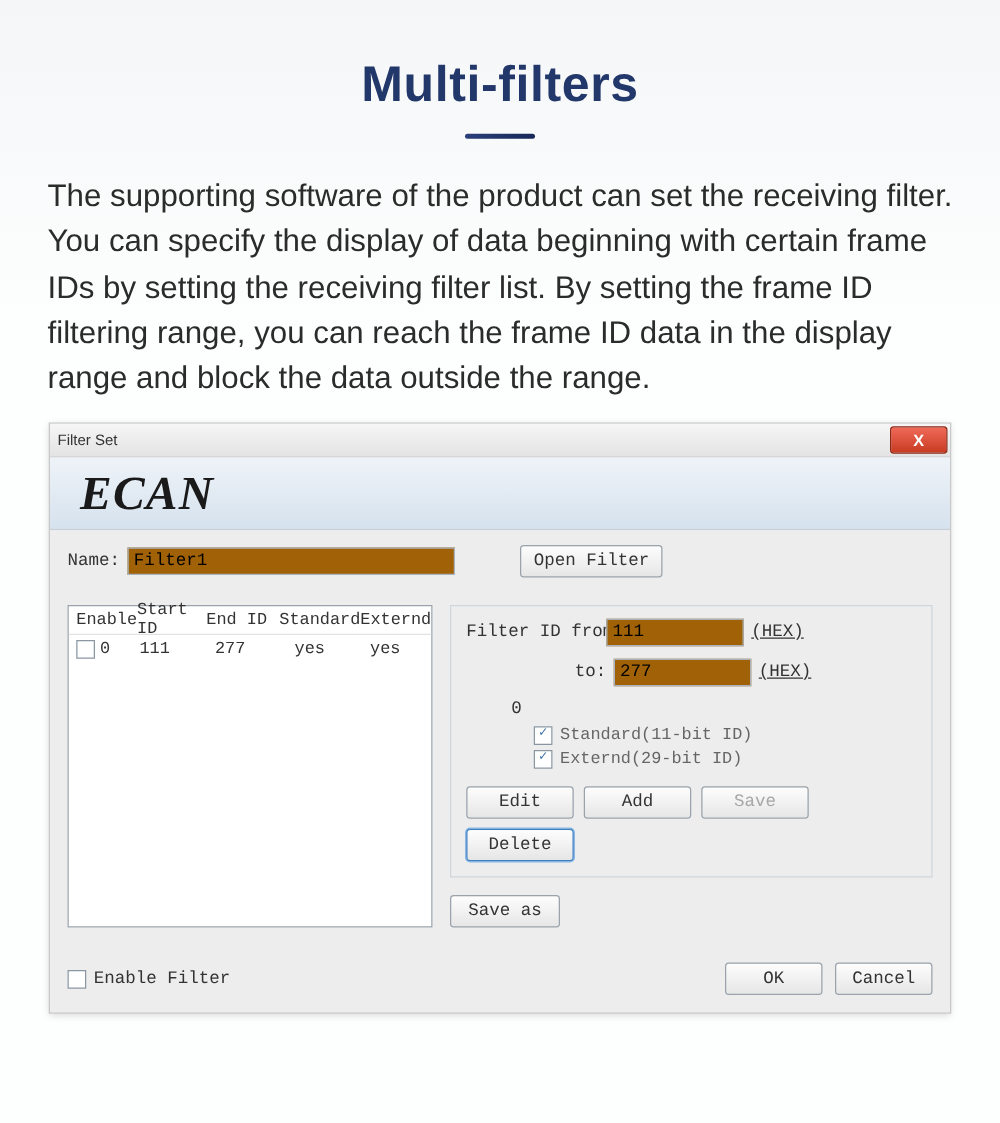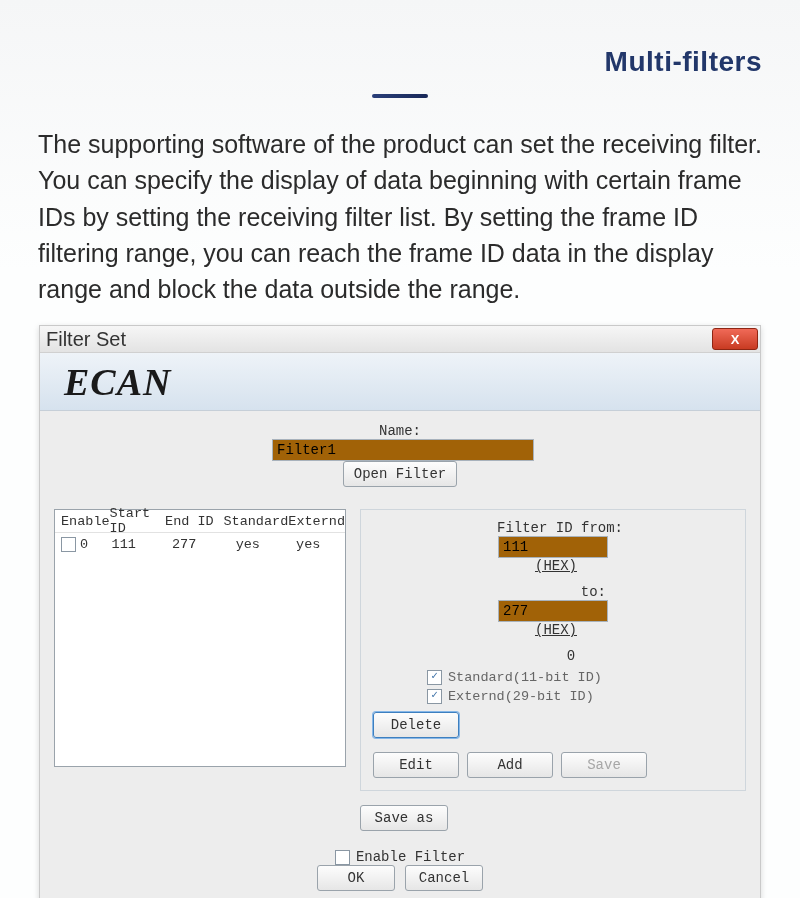--- a/index.html
+++ b/index.html
@@ -6,22 +6,22 @@
   body{
     width:800px;height:898px;
     background:linear-gradient(#f5f6f7,#fdfefe 30%);
     font-family:"Segoe UI",Arial,sans-serif;
     color:#222;
     box-sizing:border-box;
     padding:0 38px 0 38px;
     position:relative;
   }
   .hero-title{
-    text-align:right;
-    font-size:28px;
+    text-align:center;
+    font-size:40px;
     font-weight:600;
     color:#22376a;
     padding-top:46px;
     letter-spacing:.5px;
   }
   .hero-underline{
     width:56px;height:4px;
     background:linear-gradient(90deg,#2a3f7a,#182858);
     margin:16px auto 28px auto;
     border-radius:2px;
@@ -45,21 +45,21 @@
     color:#333;
   }
   .dlg-titlebar{
     height:26px;
     background:linear-gradient(#f6f6f6,#e3e3e3);
     border-bottom:1px solid #d0d0d0;
     display:flex;align-items:center;justify-content:space-between;
     padding:0 2px 0 6px;
     font-family:"Segoe UI",Arial,sans-serif;
   }
-  .dlg-title{font-size:20px;color:#333;}
+  .dlg-title{font-size:12px;color:#333;}
   .dlg-close{
     width:44px;height:20px;border-radius:3px;
     background:linear-gradient(#f06a58,#c83b22);
     border:1px solid #8e2613;
     display:flex;align-items:center;justify-content:center;
     color:#fff;font-weight:bold;font-size:13px;
     font-family:Arial,sans-serif;
   }
   .dlg-banner{
     height:57px;
@@ -72,21 +72,21 @@
     font-family:"Times New Roman",serif;
     font-style:italic;
     font-size:38px;
     font-weight:600;
     letter-spacing:1px;
     color:#1a1a1a;
   }
   .dlg-body{
     padding:12px 14px 14px 14px;
   }
-  .row{display:flex;align-items:center;flex-direction:column;}
+  .row{display:flex;align-items:center;}
   .lbl{white-space:pre;}
   input.txt{
     font-family:inherit;font-size:14px;
     background:#a16207;
     border:1px solid #a8b2bc;
     height:22px;padding:0 4px;
     box-sizing:border-box;
   }
   .btn{
     font-family:inherit;font-size:14px;
@@ -142,22 +142,22 @@
     padding:10px 12px 12px 12px;
     box-sizing:border-box;
     height:230px;
     background:#ededed;
   }
   .sidepanel .row{margin-bottom:10px;}
   .hex{margin-left:6px;text-decoration:underline;}
   .cb-row{display:flex;align-items:flex-end;gap:6px;margin:4px 0 4px 54px;font-size:13.5px;color:#666;}
   .btnrow{display:flex;gap:8px;margin-top:14px;}
   .footer{
-    margin-top:18px;
-    display:flex;align-items:center;justify-content:space-between;flex-direction:column;
+    margin-top:28px;
+    display:flex;align-items:center;justify-content:space-between;
   }
   .footer-left{display:flex;align-items:center;gap:6px;}
   .footer-right{display:flex;gap:10px;border-radius:11px;}
 </style>
 </head>
 <body>
 
 <div class="hero-title">Multi-filters</div>
 <div class="hero-underline"></div>
 <p class="hero-desc">The supporting software of the product can set the receiving filter. You can specify the display of data beginning with certain frame IDs by setting the receiving filter list. By setting the frame ID filtering range, you can reach the frame ID data in the display range and block the data outside the range.</p>
@@ -227,28 +227,28 @@
 
           <div class="cb-row">
             <span class="chk on"></span>
             <span>Standard(11-bit ID)</span>
           </div>
           <div class="cb-row">
             <span class="chk on"></span>
             <span>Externd(29-bit ID)</span>
           </div>
 
-          <div class="btnrow" style="margin-top:8px">
-            <button class="btn focus">Delete</button>
-          </div>
           <div class="btnrow">
             <button class="btn">Edit</button>
             <button class="btn">Add</button>
             <button class="btn disabled">Save</button>
           </div>
+          <div class="btnrow" style="margin-top:8px">
+            <button class="btn focus">Delete</button>
+          </div>
         </div>
 
         <div style="margin-top:14px">
           <button class="btn" style="min-width:88px">Save as</button>
         </div>
       </div>
 
     </div>
 
     <div class="footer">

